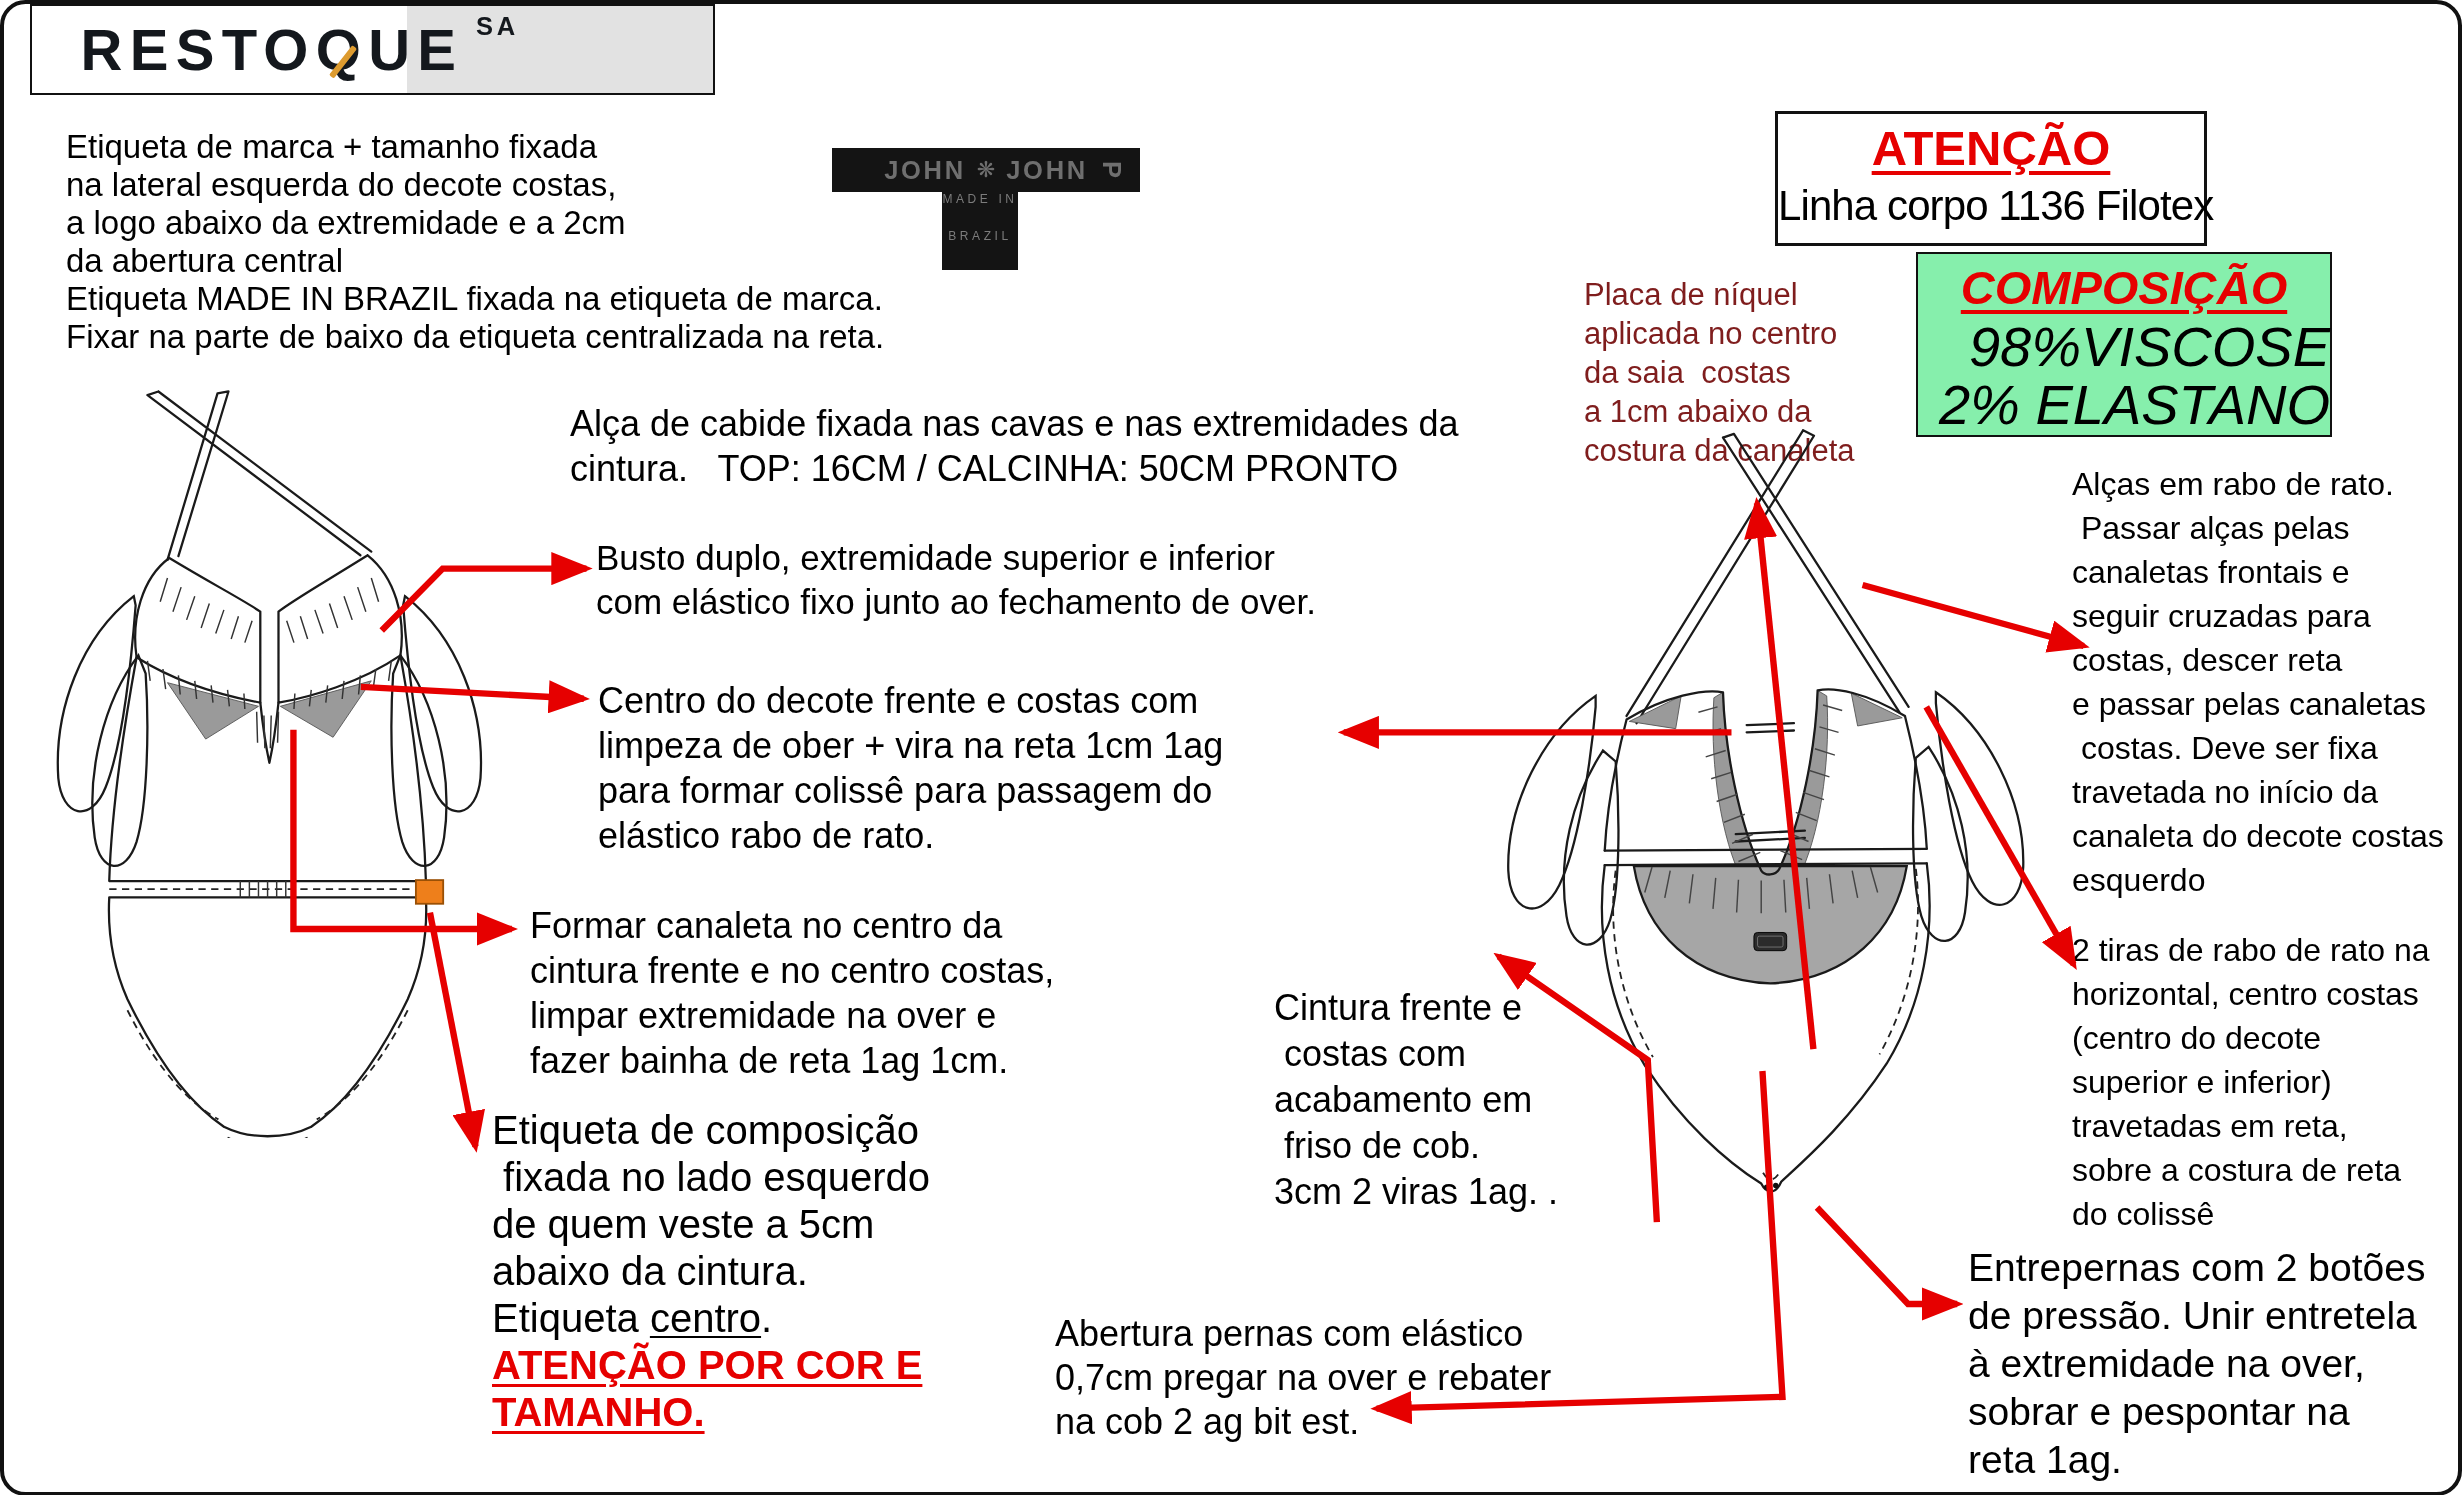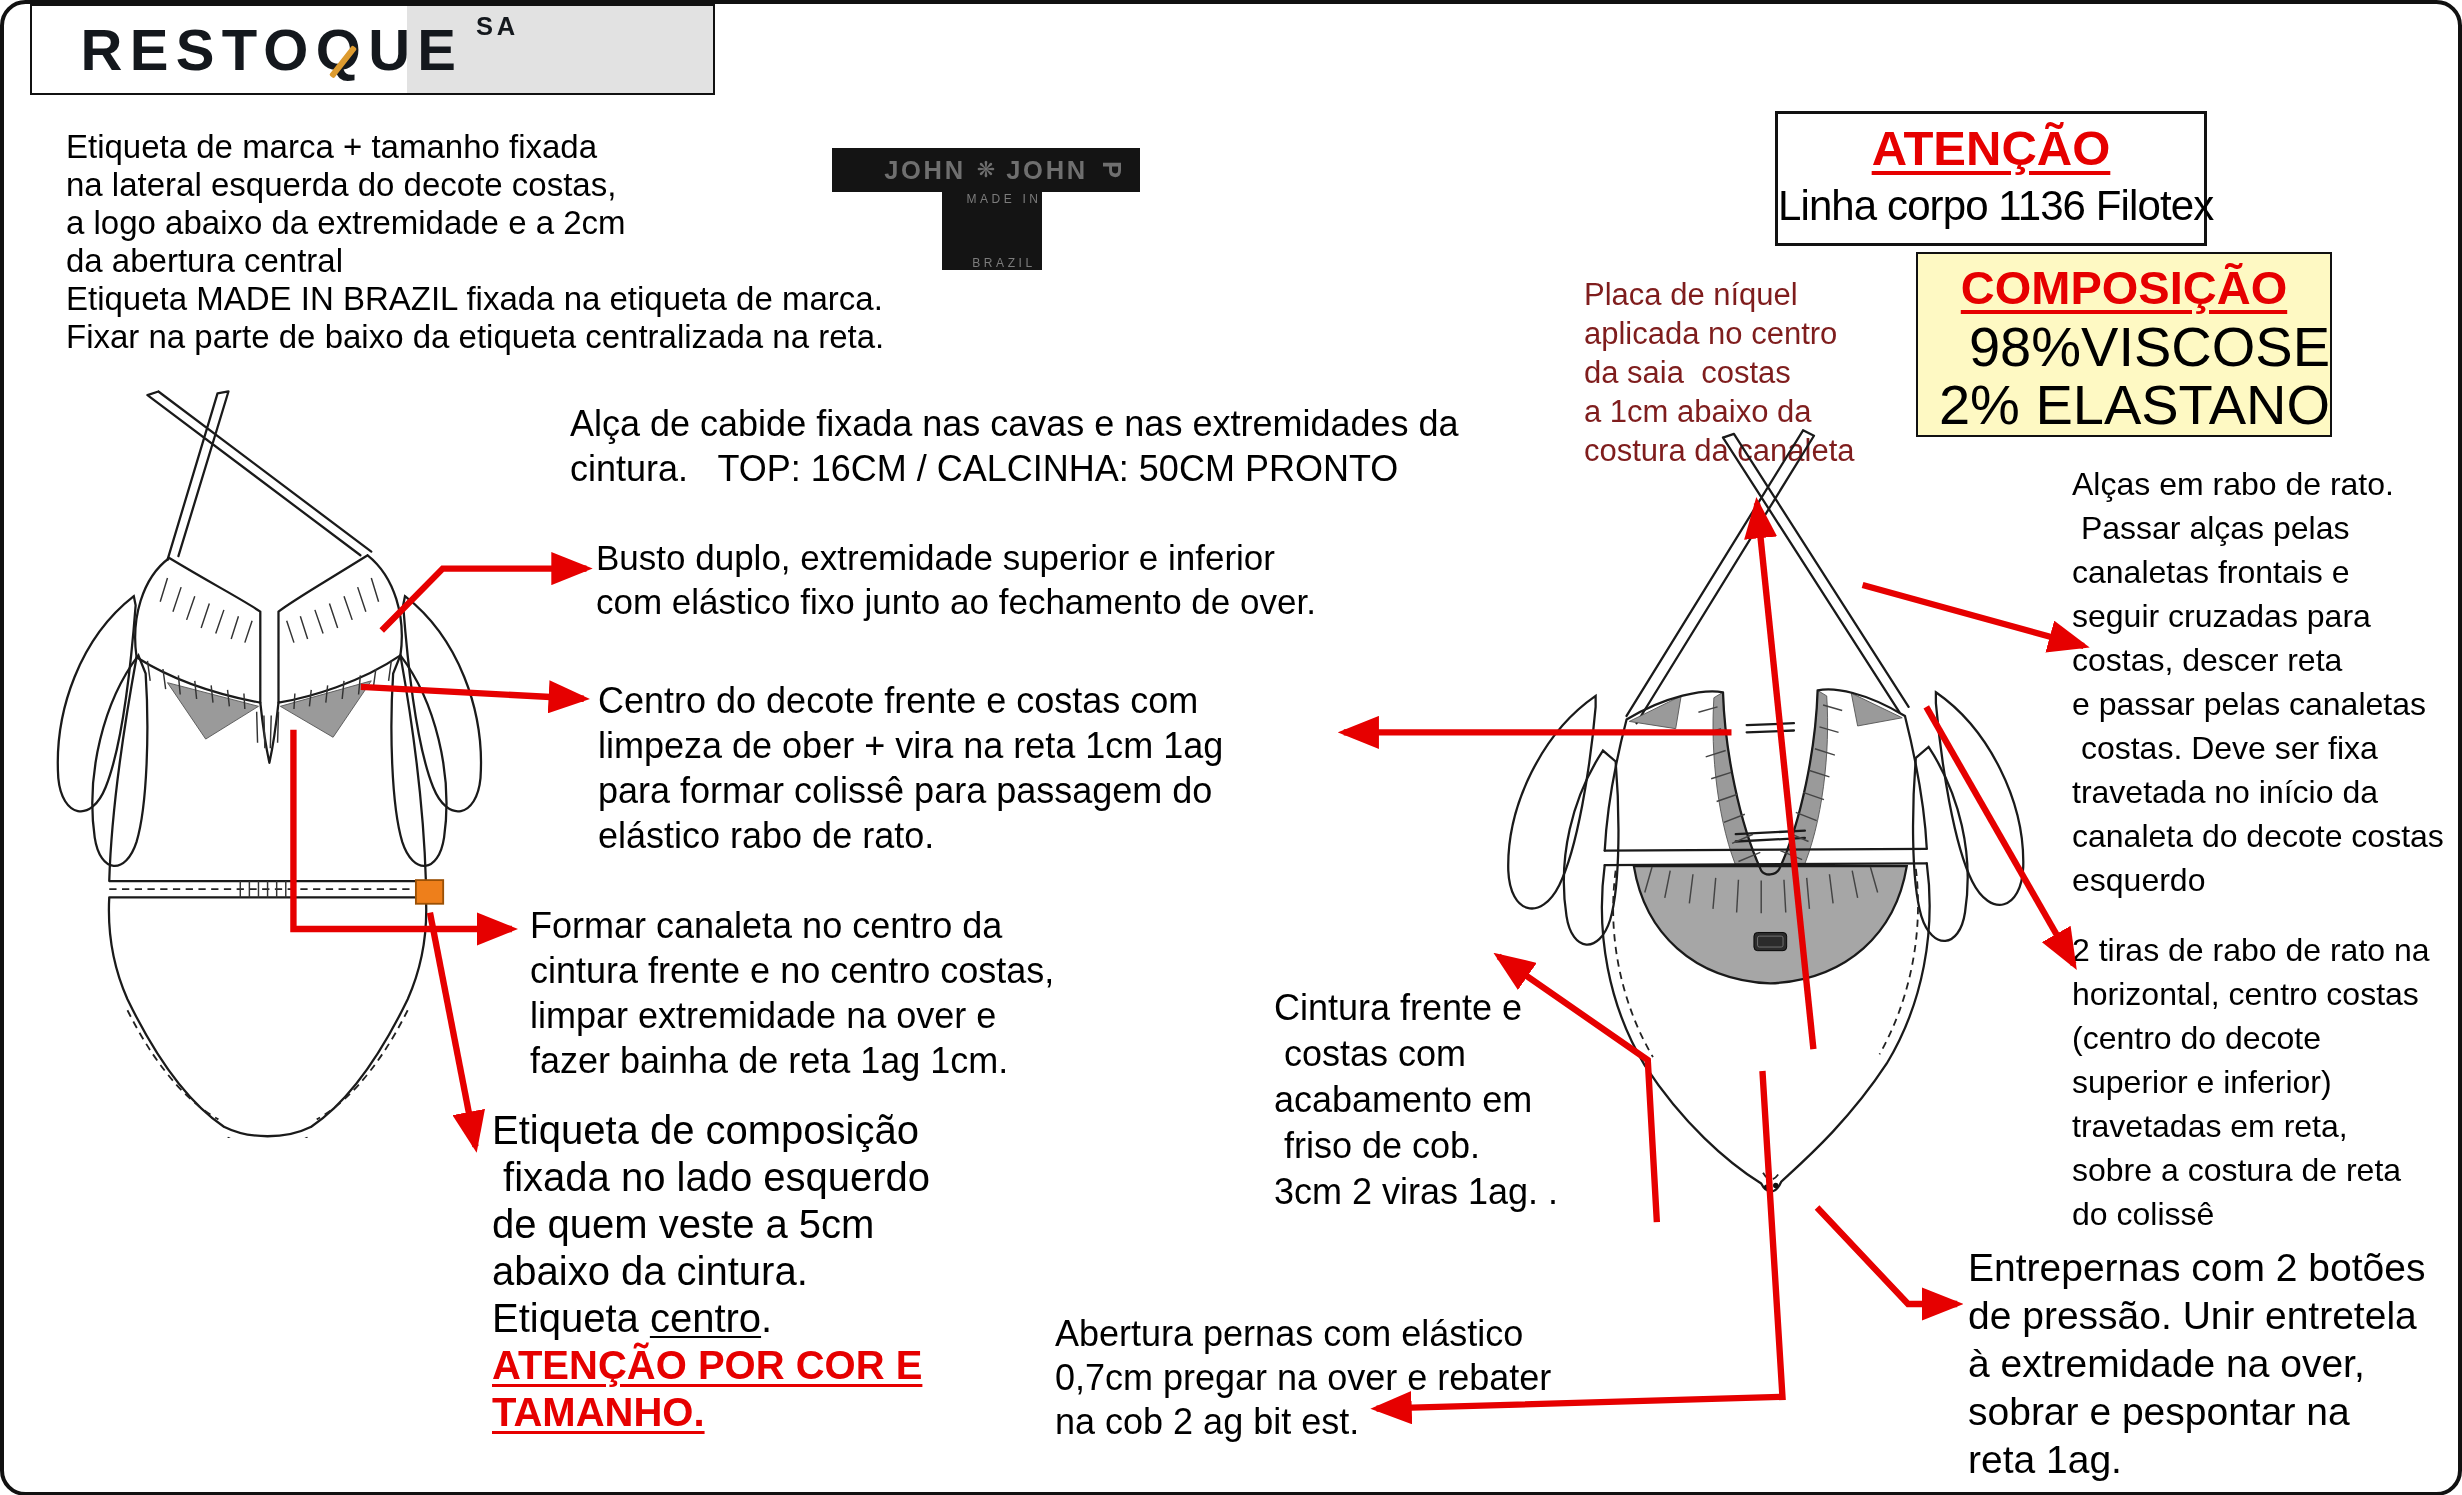--- a/index.html
+++ b/index.html
@@ -34,32 +34,32 @@
   
   .title-box{left:822px;top:11px;width:1629px;height:88px;border:3.6px solid #111;box-sizing:border-box;
              background:#e2e2e2;display:flex;align-items:center;justify-content:center;overflow:visible;}
   .title-text{font-size:76px;font-weight:bold;white-space:nowrap;transform:scaleX(0.70);color:#000;}
   
   .attn-box{left:1771px;top:107px;width:432px;height:135px;border:3.6px solid #111;box-sizing:border-box;
             background:#fff;text-align:center;overflow:visible;}
   .attn-title{font-size:49px;line-height:60px;margin-top:3.6px;}
   .attn-body{font-size:42px;line-height:56px;white-space:nowrap;letter-spacing:-0.9px;}
   .comp-box{left:1912px;top:248px;width:416px;height:185px;border:2.7px solid #111;box-sizing:border-box;
-            background:#fef9c3;text-align:center;}
+            background:#86efac;text-align:center;font-style:italic;}
   .comp-title{font-size:47px;line-height:60px;margin-top:3.6px;}
   .comp-lines div{font-size:56px;line-height:58px;color:#000;text-align:right;}
   
   .brand-bar{left:828px;top:144px;width:308px;height:44px;background:#141414;display:flex;
              align-items:center;justify-content:center;gap:11px;position:absolute;}
   .brand-word{color:#6f6f6f;font-size:25.5px;font-weight:bold;letter-spacing:2.7px;}
   .brand-emblem{color:#6f6f6f;font-size:22px;}
   .brand-size{position:absolute;right:20px;top:7.3px;color:#6f6f6f;font-size:25.5px;font-weight:bold;
               transform:rotate(90deg);}
   .brand-tab{left:938px;top:188px;width:76px;height:78px;background:#141414;display:flex;
-             flex-direction:column;align-items:center;justify-content:space-between;gap:23px;position:absolute;padding-left:24px;}
+             flex-direction:column;align-items:center;justify-content:flex-start;gap:23px;position:absolute;}
   .brand-tab div{color:#7c7c7c;font-size:12px;letter-spacing:3.6px;white-space:pre;}
   svg{display:block;}
 </style>
 </head>
 <body>
 
 <div id="page">
 
   <div class="abs logo-box">
     <span class="logo-text">

